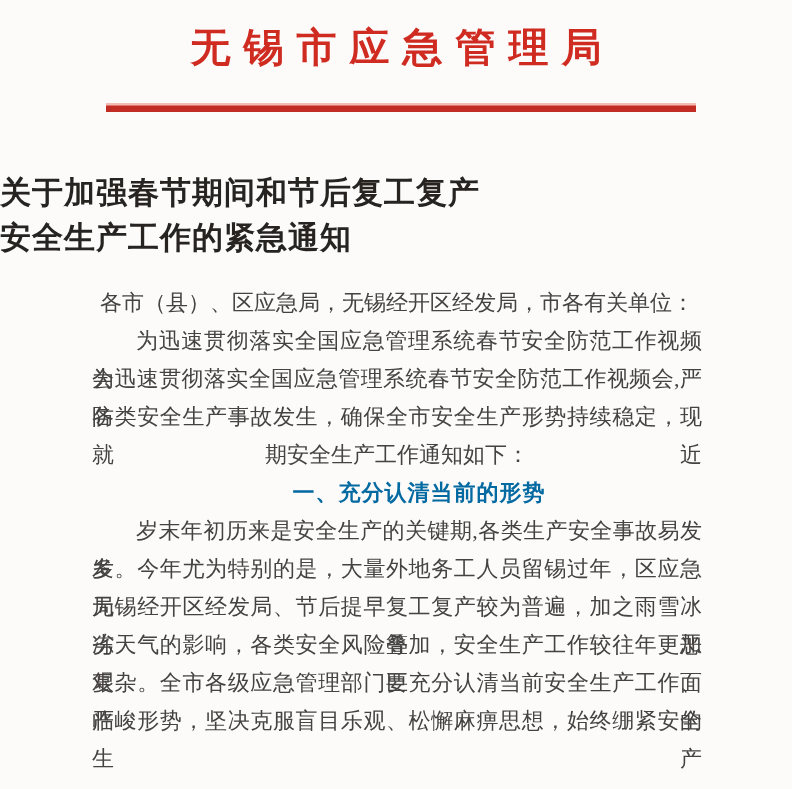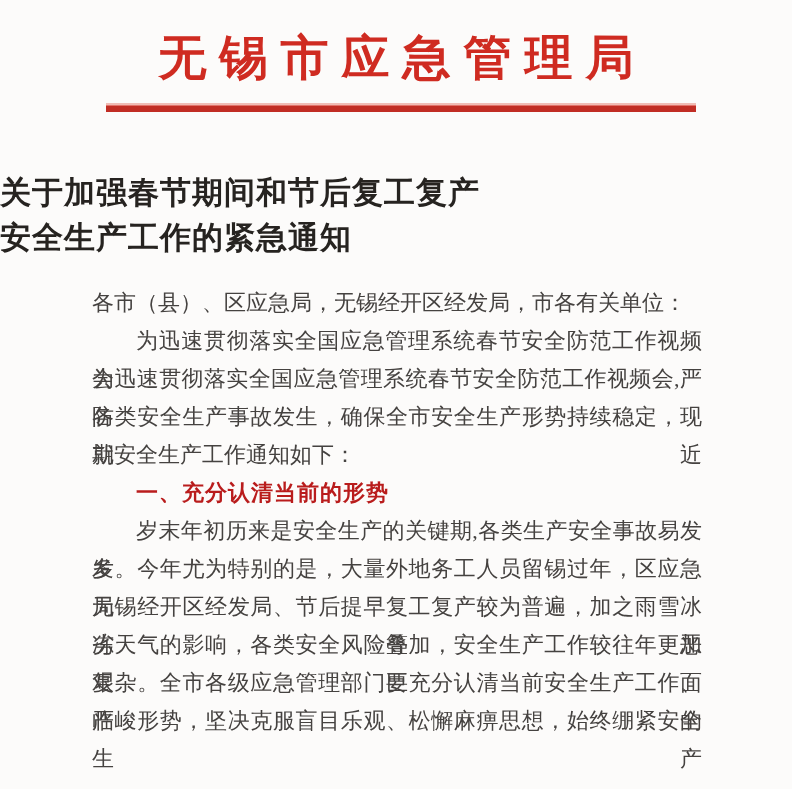--- a/index.html
+++ b/index.html
@@ -16,26 +16,26 @@
     position: relative;
     width: 792px;
     height: 789px;
     background: var(--page_bg);
     overflow: hidden;
     font-family: "Liberation Serif", "DejaVu Serif", serif;
   }
   
   .letterhead {
     position: absolute;
-    top: 10px; left: 0;
+    top: 0; left: 0;
     width: 100%;
     height: 96px;
     line-height: 96px;
     text-align: center;
-    font-size: 48px;
+    font-size: 40px;
     font-weight: 700;
     letter-spacing: 13px;
     padding-left: 13px; 
     color: var(--accent_red);
     font-family: "Liberation Serif", "DejaVu Serif", serif;
     white-space: nowrap;
   }
   .divider {
     position: absolute;
     top: 103px;
@@ -66,32 +66,32 @@
     top: 284px;
     left: 92px;
     width: 610px;
     font-size: 22px;
     line-height: 38px;
     color: var(--body_text);
   }
   .line {
     height: 38px;
     white-space: nowrap;
-    text-align: left;
+    text-align: center;
   }
   .line.full {
     white-space: normal;
     text-align: justify;
     text-align-last: justify;
   }
   .line.indent { text-indent: 2em; }
   .line.heading {
     font-family: "Liberation Sans", "DejaVu Sans", sans-serif;
     font-weight: 700;
-    color: #b91c1c;
+    color: #0369a1;
     letter-spacing: 1px;
   }
 </style>
 </head>
 <body>
 
 <div class="page">
 
   <div class="letterhead">无锡市应急管理局</div>
 

